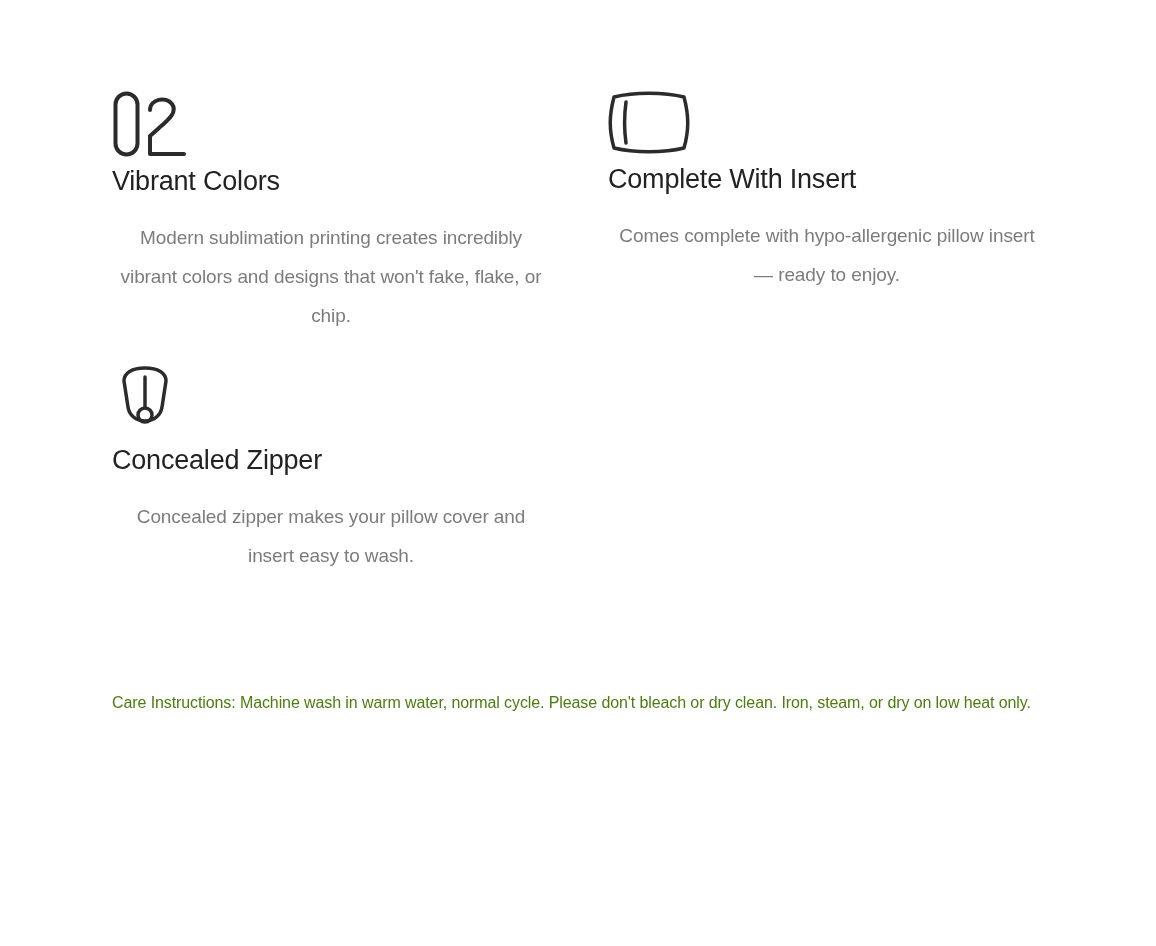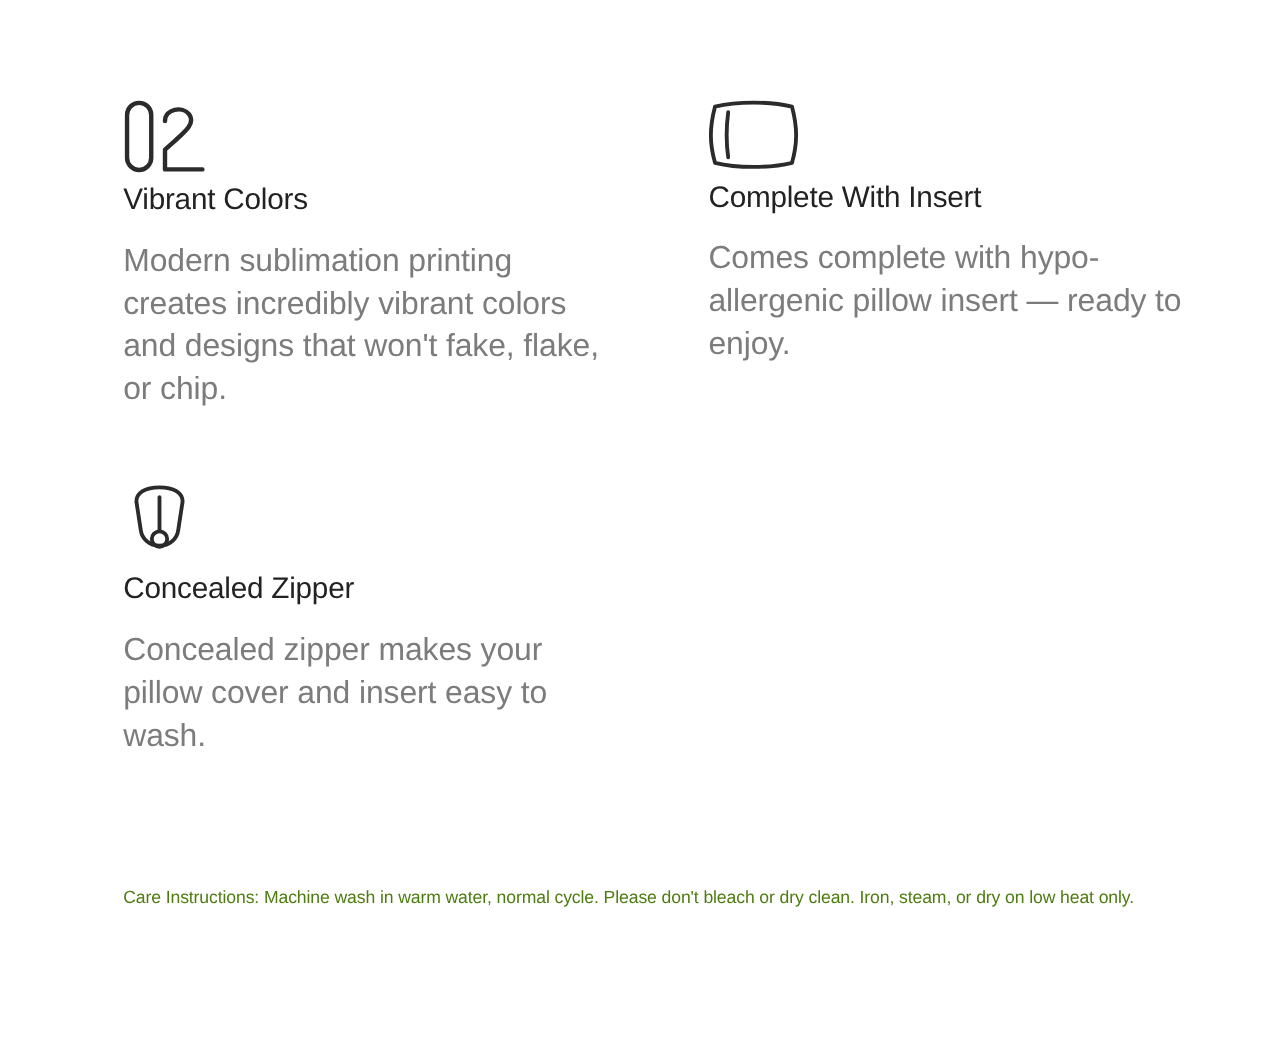--- a/index.html
+++ b/index.html
@@ -21,21 +21,20 @@
     height: 946px;
     box-sizing: border-box;
     padding: 72px 56px 0 112px;
   }
 
   .features-grid {
     display: grid;
     grid-template-columns: 496px 496px;
     column-gap: 0px;
     row-gap: 0px;
-    gap: 36px;
   }
 
   .feature {
     box-sizing: border-box;
     padding-right: 58px;
     padding-bottom: 18px;
   }
 
   .feature-icon {
     height: 86px;
@@ -52,26 +51,27 @@
     font-size: 27px;
     line-height: 34px;
     font-weight: 500;
     color: #222222;
     letter-spacing: -0.2px;
     margin: 0 0 20px 0;
     font-family: "Liberation Sans", sans-serif;
   }
 
   .feature-body {
-    font-size: 29px;
+    font-size: 19px;
     line-height: 39px;
     color: #7c7c7c;
     margin: 0;
     max-width: 470px;
     letter-spacing: -0.1px;
+    text-align: center;
   }
 
   .feature.row2 .feature-icon {
     height: 84px;
   }
 
   .care {
     margin-top: 86px;
     font-size: 16px;
     line-height: 47px;

